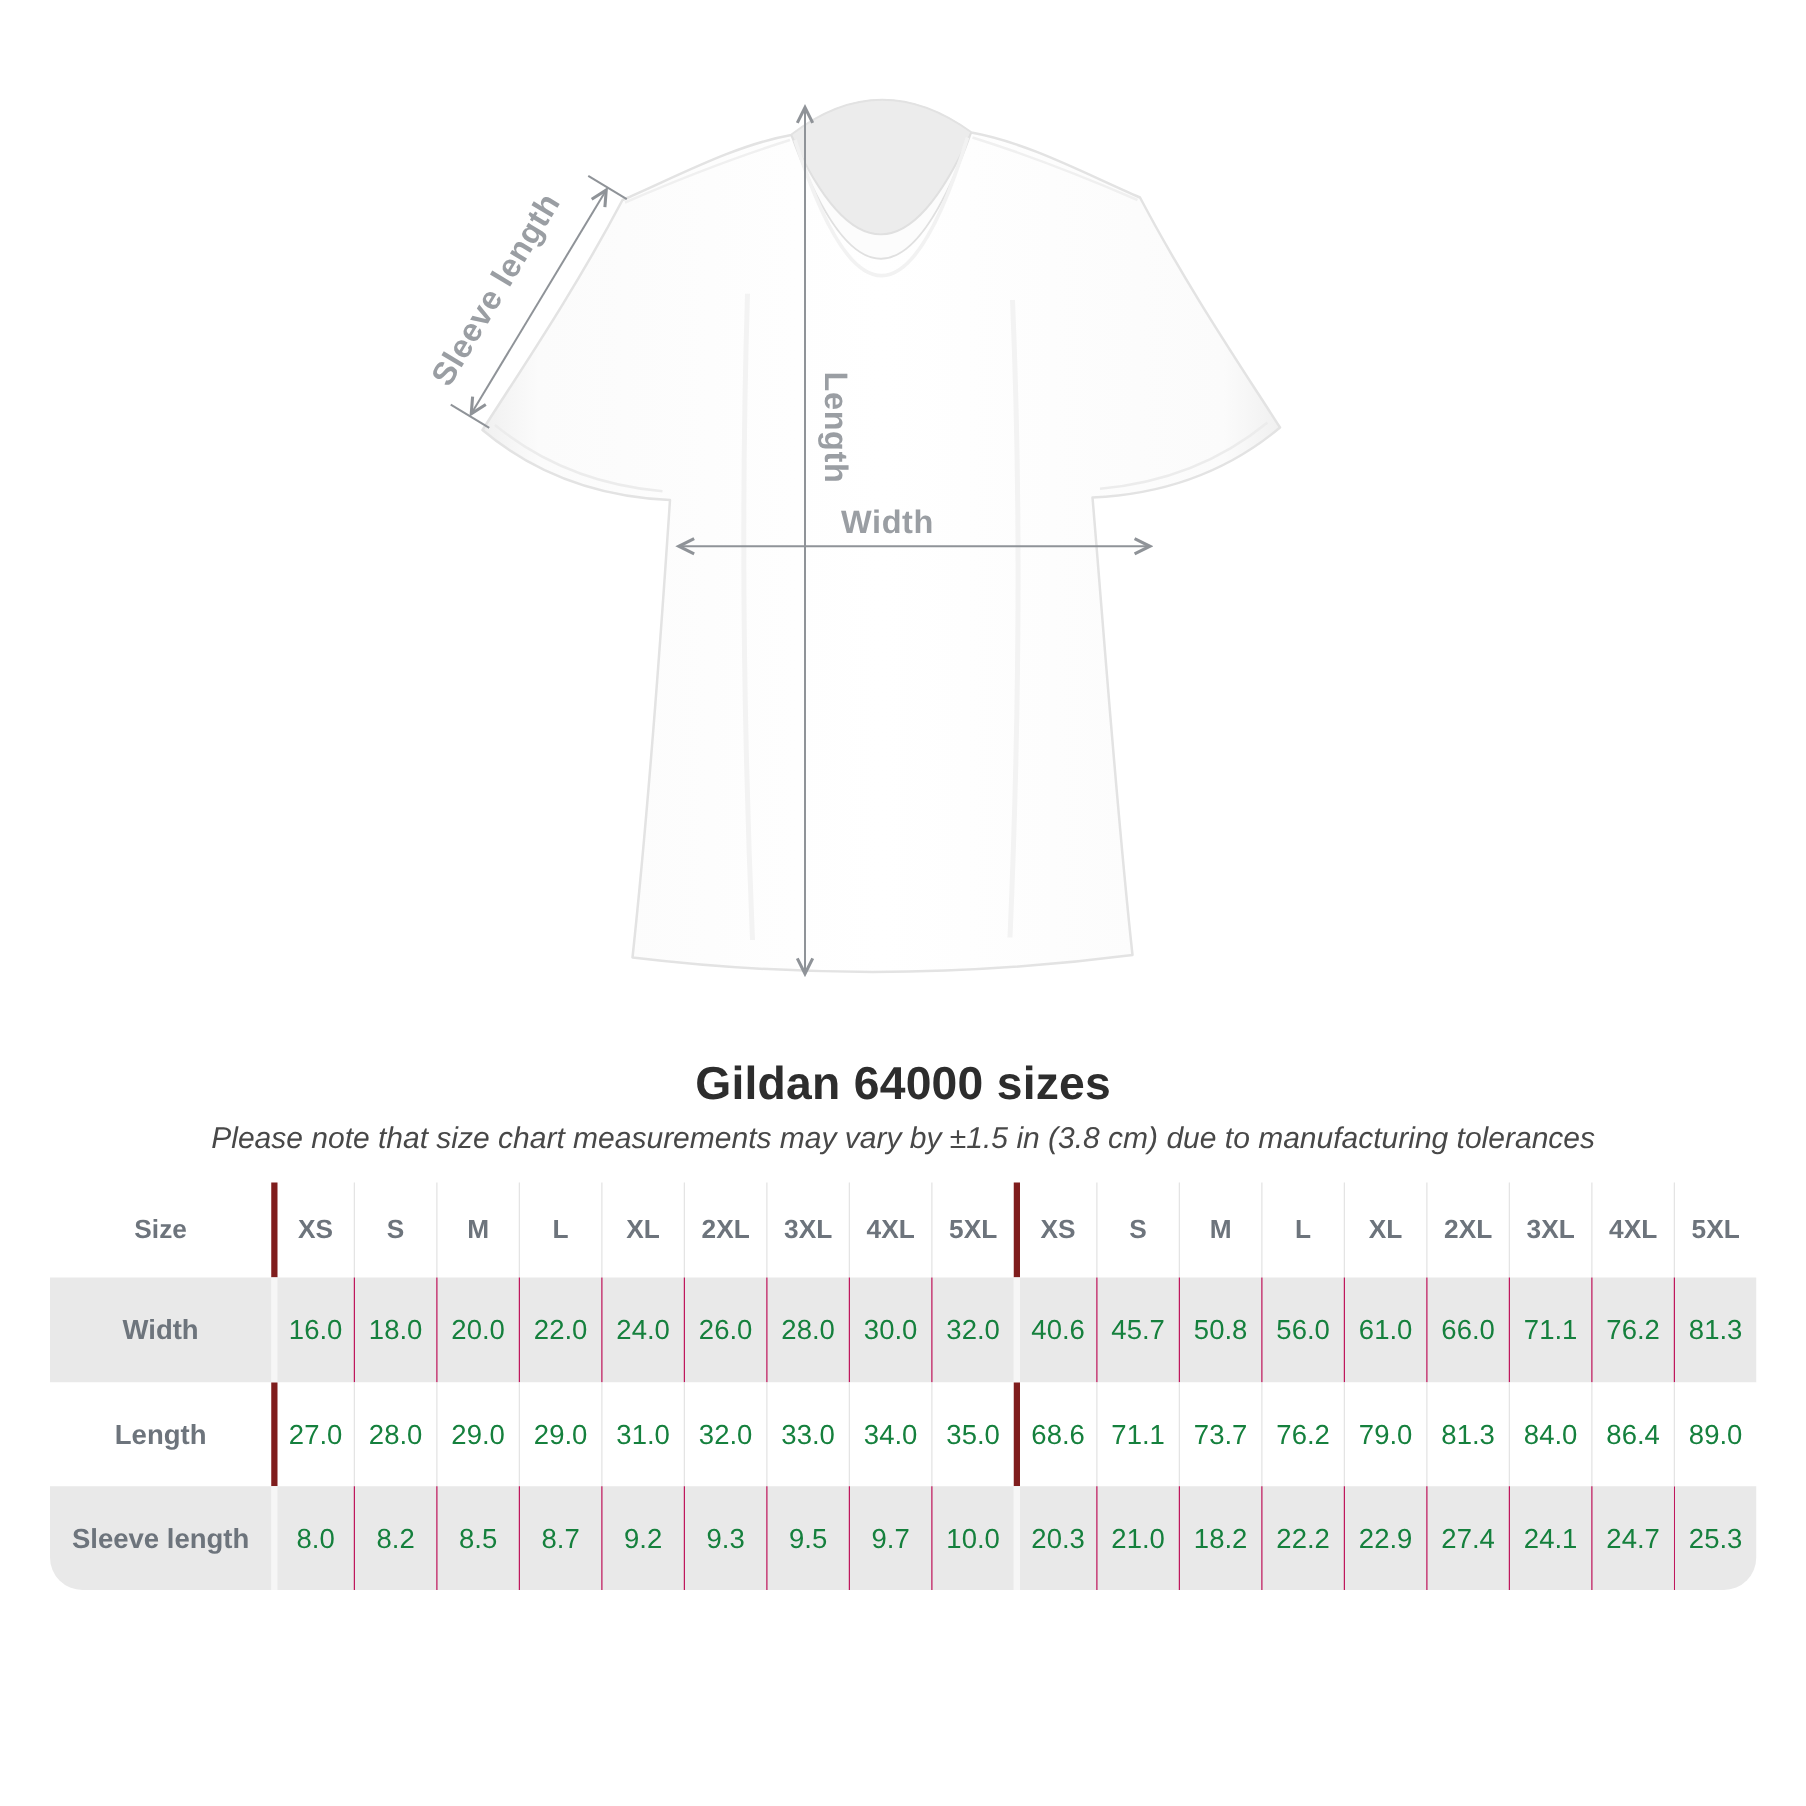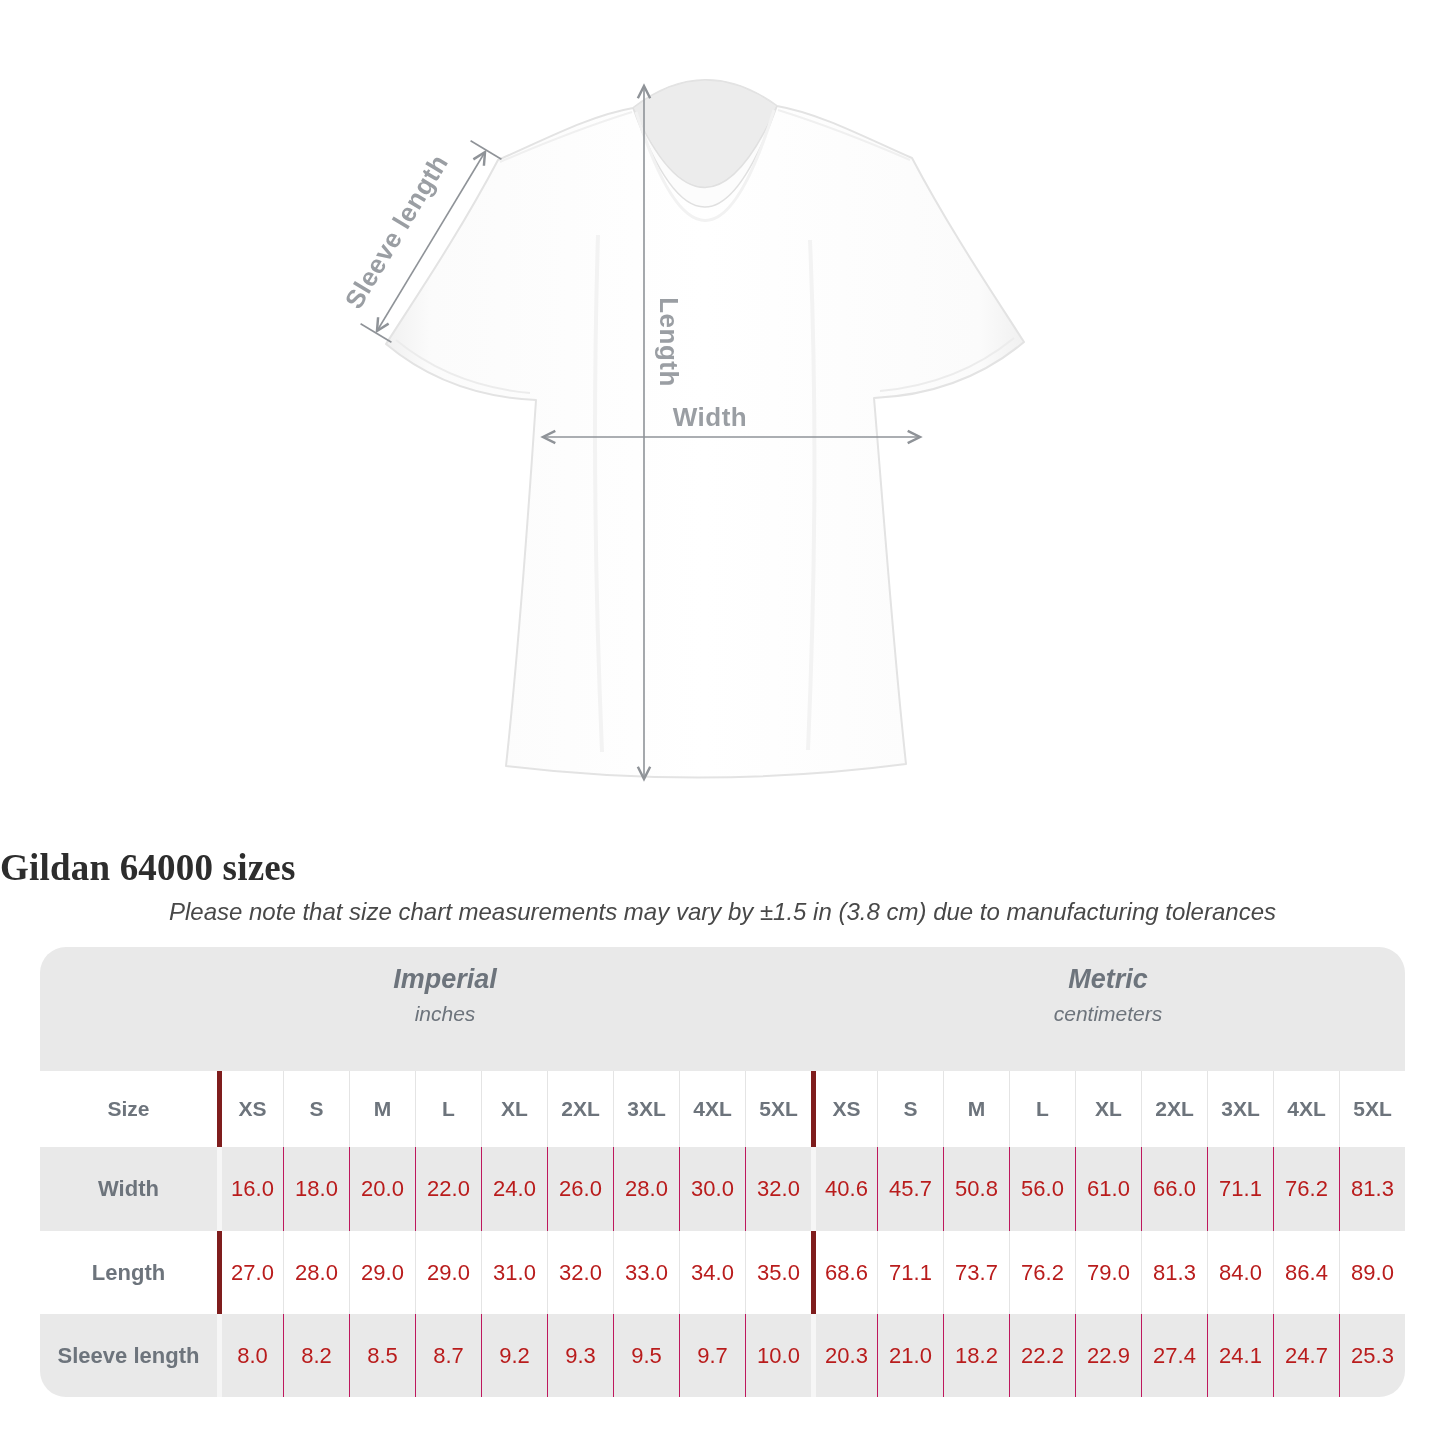--- a/index.html
+++ b/index.html
@@ -2,41 +2,41 @@
 <html><head>
 <meta charset="utf-8">
 <style>
   html,body { margin:0; padding:0; background:#ffffff; }
   body { width:1445px; height:1445px; font-family:"Liberation Sans", sans-serif; overflow:hidden; }
   .page { position:relative; width:1445px; height:1445px; background:#ffffff; }
 
   .figure { display:block; }
   .dim { font-family:"Liberation Sans", sans-serif; font-weight:700; font-size:26px; fill:#9a9ea3; letter-spacing:0.5px; }
 
-  .page-title { margin:14px 0 0; font-size:37px; font-weight:700; color:#2d2d2d; letter-spacing:0.2px;font-family:Liberation Serif, serif; }
+  .page-title { margin:14px 0 0; text-align:center; font-size:37px; font-weight:700; color:#2d2d2d; letter-spacing:0.2px; }
   .subtitle { margin:9px 0 0; text-align:center; font-style:italic; font-size:24px; color:#484848; }
 
   .table-wrap { width:1365px; margin:21px auto 0; }
 
   .band { position:relative; height:124px; background:#e9e9e9; border-radius:26px 26px 0 0; }
   .band-group { position:absolute; top:0; transform:translateX(-50%); text-align:center; white-space:nowrap; }
   .band-name { font-size:27px; font-weight:700; font-style:italic; color:#6d747c; margin-top:17px; }
   .band-unit { font-size:21px; font-style:italic; color:#6d747c; margin-top:7px; }
 
   .grid { display:grid; grid-template-columns:177px repeat(18, 66px); grid-template-rows:76px 84px 83px 83px; }
   .cell { display:flex; align-items:center; justify-content:center; box-sizing:border-box; }
   .row-white { background:#ffffff; }
   .row-gray  { background:#e9e9e9; }
   .row-white.sep { border-left:1px solid #e4e4e4; }
   .row-white.gut { border-left:5px solid #7f1d1d; }
   .row-gray.sep  { border-left:1px solid #be185d; }
   .row-gray.gut  { border-left:5px solid #f6f6f6; }
   .hdr { font-weight:700; font-size:21px; color:#6d747c; }
   .lbl { font-weight:700; font-size:22px; color:#6d747c; }
-  .val { font-size:22px; color:#b91c1c; }
+  .val { font-size:22px; color:#15803d; }
   .corner-bl { border-bottom-left-radius:26px; }
   .corner-br { border-bottom-right-radius:26px; }
 </style>
 </head>
 <body>
 
 <div class="page">
 
   <svg class="figure" width="1445" height="832" viewBox="0 0 1445 832" xmlns="http://www.w3.org/2000/svg">
     <defs>
@@ -81,30 +81,20 @@
 
     <text class="dim" x="710" y="426" text-anchor="middle">Width</text>
     <text class="dim" x="660" y="342" text-anchor="middle" transform="rotate(90 660 342)">Length</text>
     <text class="dim" x="404" y="236" text-anchor="middle" transform="rotate(-59 404 236)">Sleeve length</text>
   </svg>
 
   <h1 class="page-title">Gildan 64000 sizes</h1>
   <p class="subtitle">Please note that size chart measurements may vary by ±1.5 in (3.8 cm) due to manufacturing tolerances</p>
 
   <div class="table-wrap">
-    <div class="band">
-      <div class="band-group" style="left:405px;">
-        <div class="band-name">Imperial</div>
-        <div class="band-unit">inches</div>
-      </div>
-      <div class="band-group" style="left:1068px;">
-        <div class="band-name">Metric</div>
-        <div class="band-unit">centimeters</div>
-      </div>
-    </div>
     <div class="grid" id="grid">
         <div class="cell row-white hdr">Size</div>
         <div class="cell row-white hdr gut">XS</div>
         <div class="cell row-white hdr sep">S</div>
         <div class="cell row-white hdr sep">M</div>
         <div class="cell row-white hdr sep">L</div>
         <div class="cell row-white hdr sep">XL</div>
         <div class="cell row-white hdr sep">2XL</div>
         <div class="cell row-white hdr sep">3XL</div>
         <div class="cell row-white hdr sep">4XL</div>

